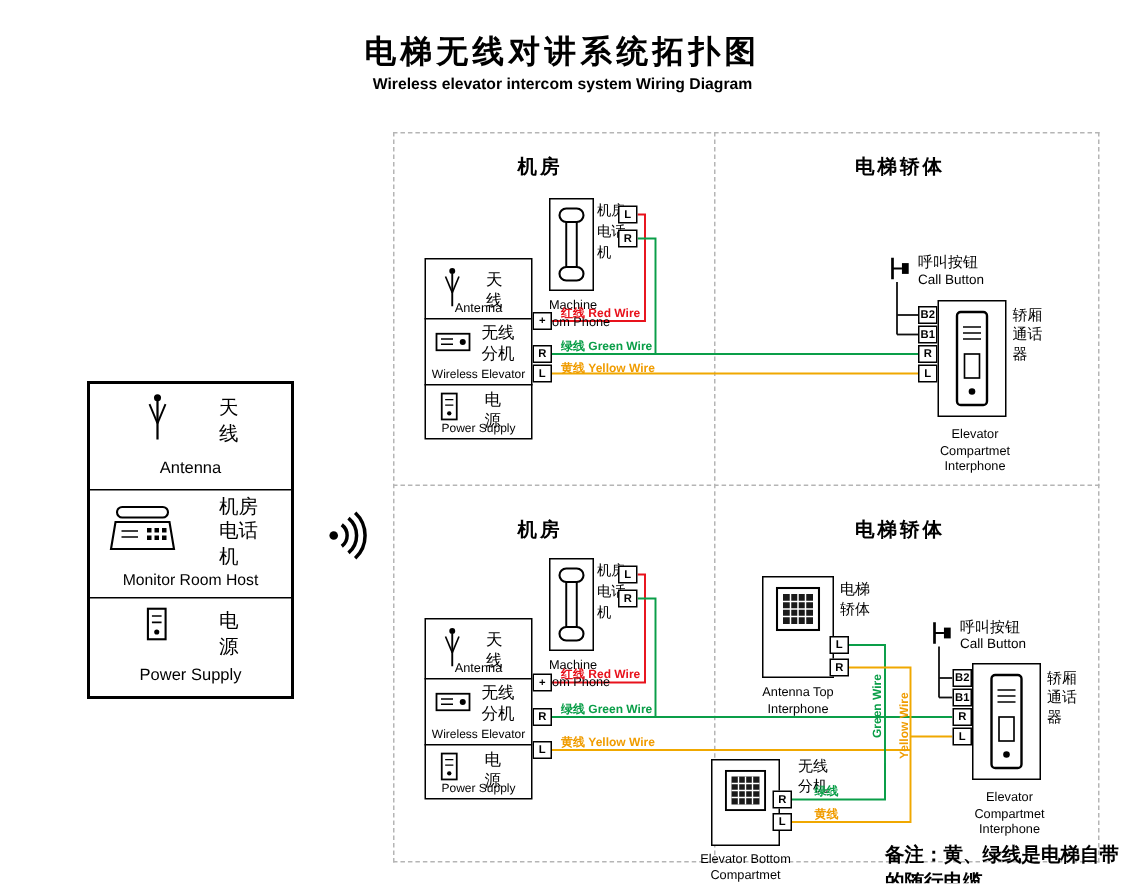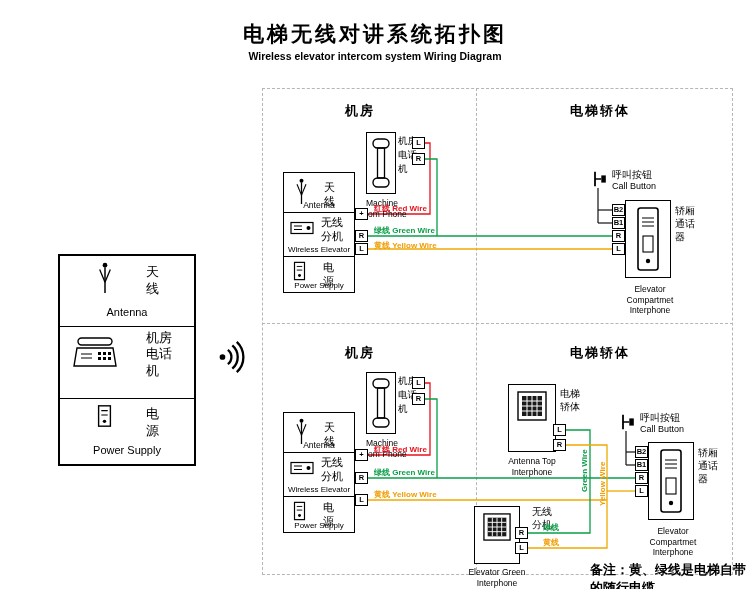--- a/index.html
+++ b/index.html
@@ -108,20 +108,21 @@
   <svg class="icon" style="left:96px;top:262px;" width="18" height="32" viewBox="0 0 16 30">
       <use href="#sym-antenna"></use>
     </svg>
   <div class="cjk-v" style="left:146px;top:264px;width:15px;font-size:13px;">天线</div>
   <div class="en-lbl" style="left:58px;top:306px;width:138px;font-size:11px;">Antenna</div>
 
   <svg class="icon" style="left:72px;top:336px;" width="46" height="32" viewBox="0 0 46 32">
       <use href="#sym-deskphone"></use>
     </svg>
   <div class="cjk-v" style="left:146px;top:330px;width:28px;font-size:13px;line-height:1.25;">机房电话机</div>
+  <div class="en-lbl" style="left:58px;top:381px;width:138px;font-size:10.5px;">Monitor Room Host</div>
 
   <svg class="icon" style="left:97px;top:404px;" width="15" height="24" viewBox="0 0 14 22">
       <use href="#sym-power"></use>
     </svg>
   <div class="cjk-v" style="left:146px;top:406px;width:15px;font-size:13px;">电源</div>
   <div class="en-lbl" style="left:58px;top:444px;width:138px;font-size:11px;">Power Supply</div>
 
   <svg class="icon" style="left:218px;top:340px;" width="34" height="34" viewBox="0 0 38 38">
       <use href="#sym-waves"></use>
     </svg>
@@ -276,17 +277,17 @@
 
   <div class="box" style="left:474px;top:506px;width:46px;height:58px;"></div>
   <svg class="icon" style="left:483px;top:513px;" width="28" height="28" viewBox="0 0 30 30">
       <use href="#sym-speaker"></use>
     </svg>
   <div class="cjk-v" style="left:532px;top:505px;width:21px;font-size:10px;">无线分机</div>
   <div class="term" style="left:515px;top:527px;">R</div>
   <div class="term" style="left:515px;top:542px;">L</div>
   <div class="wire-lbl c-green" style="left:543px;top:522px;">绿线</div>
   <div class="wire-lbl c-yellow" style="left:543px;top:537px;">黄线</div>
-  <div class="en-lbl" style="left:464px;top:567px;width:66px;font-size:8.5px;">Elevator Green Interphone</div>
+  <div class="en-lbl" style="left:464px;top:567px;width:66px;font-size:8.5px;">Elevator Bottom Compartmet</div>
 
   <div class="abs" style="left:590px;top:561px;font-size:13px;font-weight:bold;z-index:2;">备注：黄、绿线是电梯自带的随行电缆</div>
 
 </div>
 
 </body></html>

